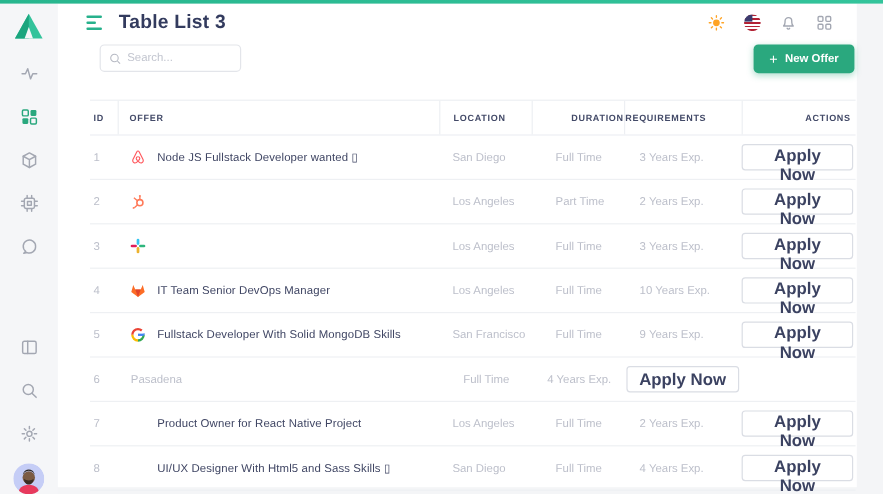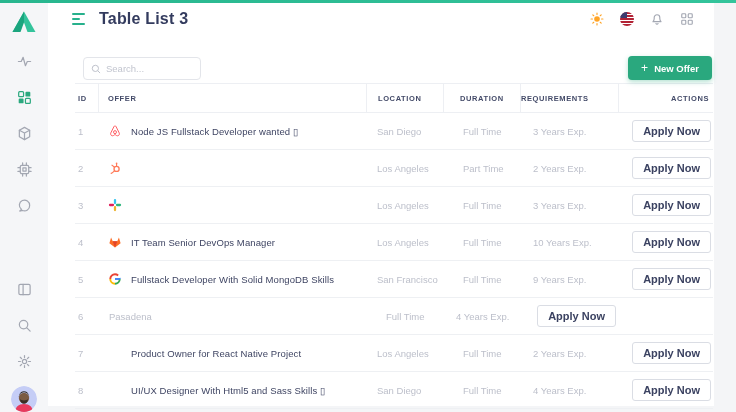--- a/index.html
+++ b/index.html
@@ -38,57 +38,57 @@
   .hamburger .l1{width:13px;}.hamburger .l2{width:8px;}.hamburger .l3{width:13px;}
   .page-title{margin-left:13px;font-size:16px;font-weight:700;color:#333b5e;letter-spacing:.2px;}
   .header-icons{margin-left:auto;display:flex;align-items:center;gap:15px;}
   .h-icon{width:15px;height:15px;display:flex;align-items:center;justify-content:center;cursor:pointer;}
   .h-icon svg{width:14px;height:14px;}
   .flag{width:14px;height:14px;border-radius:50%;overflow:hidden;position:relative;display:block;}
   .flag .stripes{position:absolute;inset:0;background:repeating-linear-gradient(180deg,#b22234 0 1.55px,#ffffff 1.55px 3.1px);}
   .flag .canton{position:absolute;left:0;top:0;width:7.5px;height:6px;background:#3c3b6e;}
 
   
-  .toolbar{height:47px;display:flex;align-items:flex-end;justify-content:space-between;padding:4px 2px 0 35px;}
+  .toolbar{height:47px;display:flex;align-items:flex-start;justify-content:space-between;padding:4px 2px 0 35px;}
   .search-box{width:118px;height:23px;border:1px solid #e3e5ea;border-radius:4px;background:#fff;
     display:flex;align-items:center;padding:0 7px;gap:5px;}
   .search-box svg{width:10px;height:10px;stroke:#b6b9c3;fill:none;stroke-width:1.4;flex:none;}
   .search-box input{border:none;outline:none;width:100%;font-size:9.5px;color:#555;font-family:"Liberation Sans",sans-serif;background:transparent;}
   .search-box input::placeholder{color:#c2c5cf;}
   .new-offer{height:24px;background:var(--accent);color:#fff;border:none;border-radius:4px;
     font-size:9.5px;font-weight:700;padding:0 13px;display:flex;align-items:center;gap:6px;cursor:pointer;
     font-family:"Liberation Sans",sans-serif;box-shadow:0 2px 5px rgba(42,168,126,.35);}
   .new-offer .plus{font-size:12px;font-weight:400;line-height:1;}
 
   
   .table{margin:3px 1px 0 27px;width:638px;}
   .thead,.tr{display:grid;grid-template-columns:23px 268px 77px 77px 98px 1fr;align-items:center;}
   .thead{height:30px;border-top:1px solid var(--border);border-bottom:1px solid var(--border);}
   .th{font-size:7.5px;font-weight:700;letter-spacing:.6px;color:#434a68;text-transform:uppercase;
     height:100%;display:flex;align-items:center;}
   .th + .th{border-left:1px solid var(--border);}
   .th-id{padding-left:3px;}
   .th-offer{padding-left:9px;}
   .th-loc{padding-left:11px;}
-  .th-dur{padding-left:16px;}
+  .th-dur{padding-left:32px;}
   .th-req{padding-left:0;}
   .th-act{justify-content:flex-end;padding-right:4px;}
   .tr{height:37px;border-bottom:1px solid #eef0f3;}
   .td{font-size:9.5px;color:var(--text);}
   .td-id{padding-left:3px;color:var(--muted);}
   .td-offer{padding-left:9px;display:flex;align-items:center;}
   .brand{width:15px;height:15px;margin-right:9px;flex:none;display:flex;align-items:center;justify-content:center;}
   .brand svg{width:14px;height:14px;}
   .offer-text{color:#3f4563;letter-spacing:.1px;}
   .td-loc{padding-left:11px;color:var(--muted);}
   .td-dur{padding-left:20px;color:var(--muted);}
   .td-req{padding-left:13px;color:var(--muted);}
   .td-act{display:flex;justify-content:flex-end;padding-right:2px;}
   .apply-btn{background:#fff;border:1px solid #dadde4;border-radius:3px;color:#3b4261;
-    font-size:11px;font-weight:700;padding:0 10px;height:22px;cursor:pointer;font-family:"Liberation Sans",sans-serif;}
+    font-size:14px;font-weight:700;padding:0 10px;height:22px;cursor:pointer;font-family:"Liberation Sans",sans-serif;}
 </style>
 </head>
 <body>
 
 <div class="top-strip"></div>
 
 <div class="sidebar">
   <div class="logo">
     <svg viewBox="0 0 26 24">
       <polygon points="13,1.5 24.5,22 1.5,22" fill="#33c39b"></polygon>

